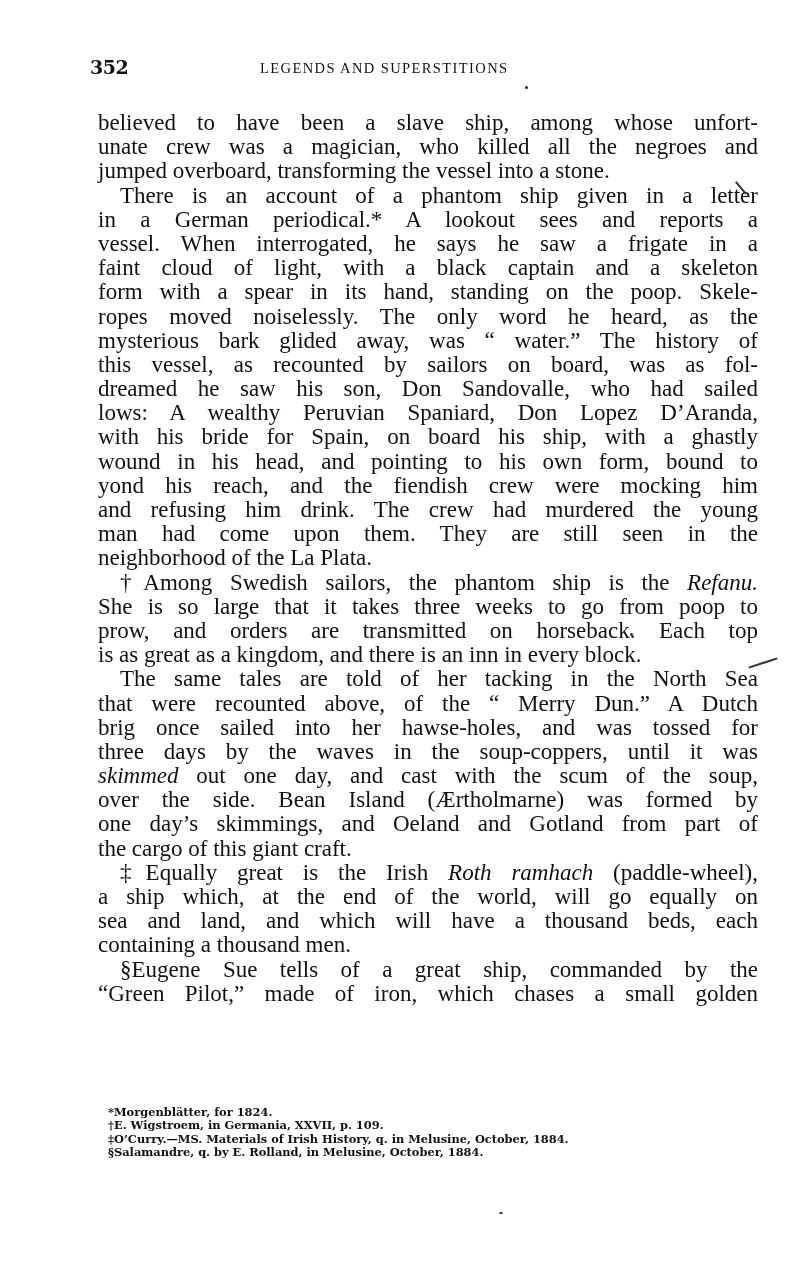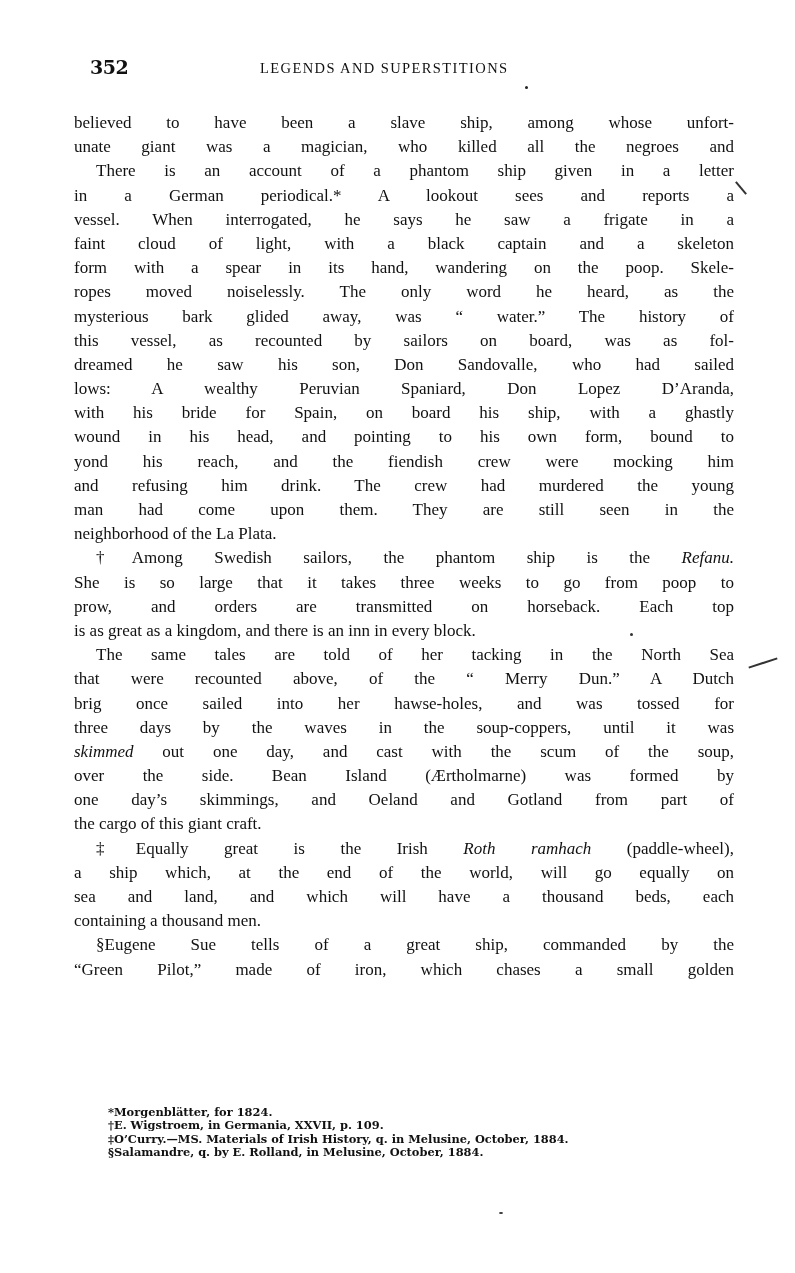--- a/index.html
+++ b/index.html
@@ -2,21 +2,21 @@
 <html><head>
 <meta charset="utf-8">
 <style>
   html, body { margin: 0; padding: 0; background: #ffffff; }
   body { width: 795px; height: 1273px; position: relative; overflow: hidden; color: #111; }
   .page { position: absolute; left: 0; top: 0; width: 795px; height: 1273px; }
   .header { position: absolute; top: 56px; left: 90px; width: 660px; height: 28px; }
   .page-number { position: absolute; left: 0; top: 0; font-family: "DejaVu Serif", serif; font-weight: bold; font-size: 19px; letter-spacing: -0.5px; }
   .running-title { position: absolute; left: 170px; top: 4px; font-family: "Liberation Serif", serif; font-weight: normal; font-size: 14.5px; letter-spacing: 1.4px; }
   .header-dot { position: absolute; left: 435px; top: 30px; width: 3px; height: 3px; background: #222; border-radius: 50%; }
-  .body-text { position: absolute; left: 74px; top: 111px; width: 660px; font-family: "Liberation Serif", serif; font-size: 17px; line-height: 24.2px; }
+  .body-text { position: absolute; left: 98px; top: 111px; width: 660px; font-family: "Liberation Serif", serif; font-size: 23px; line-height: 24.2px; }
   .line { display: block; white-space: nowrap; height: 24.2px; text-align: justify; text-align-last: justify; }
   .line.last { text-align-last: left; }
   .line.indent { padding-left: 22px; }
   .line .it { font-style: italic; }
   .footnotes { position: absolute; left: 108px; top: 1106px; width: 620px; font-family: "DejaVu Serif", serif; font-weight: bold; font-size: 11.4px; line-height: 13.4px; }
   .fn { display: block; white-space: nowrap; }
   .mark { position: absolute; background: #333; }
   .stray-dot { position: absolute; width: 3px; height: 3px; background: #333; border-radius: 50%; }
 </style>
 </head>
@@ -25,26 +25,27 @@
 <div class="page">
 
   <div class="header">
     <span class="page-number">352</span>
     <span class="running-title">LEGENDS AND SUPERSTITIONS</span>
     <span class="header-dot"></span>
   </div>
 
   <div class="body-text" id="body-text">
       <span class="line"><span>believed to have been a slave ship, among whose unfort-</span></span>
-      <span class="line"><span>unate giant was a magician, who killed all the negroes and</span></span>
+      <span class="line"><span>unate crew was a magician, who killed all the negroes and</span></span>
+      <span class="line last"><span>jumped overboard, transforming the vessel into a stone.</span></span>
       <span class="line indent"><span>There is an account of a phantom ship given in a letter</span></span>
       <span class="line"><span>in a German periodical.* A lookout sees and reports a</span></span>
       <span class="line"><span>vessel. When interrogated, he says he saw a frigate in a</span></span>
       <span class="line"><span>faint cloud of light, with a black captain and a skeleton</span></span>
-      <span class="line"><span>form with a spear in its hand, wandering on the poop. Skele-</span></span>
+      <span class="line"><span>form with a spear in its hand, standing on the poop. Skele-</span></span>
       <span class="line"><span>ropes moved noiselessly. The only word he heard, as the</span></span>
       <span class="line"><span>mysterious bark glided away, was “ water.” The history of</span></span>
       <span class="line"><span>this vessel, as recounted by sailors on board, was as fol-</span></span>
       <span class="line"><span>dreamed he saw his son, Don Sandovalle, who had sailed</span></span>
       <span class="line"><span>lows: A wealthy Peruvian Spaniard, Don Lopez D’Aranda,</span></span>
       <span class="line"><span>with his bride for Spain, on board his ship, with a ghastly</span></span>
       <span class="line"><span>wound in his head, and pointing to his own form, bound to</span></span>
       <span class="line"><span>yond his reach, and the fiendish crew were mocking him</span></span>
       <span class="line"><span>and refusing him drink. The crew had murdered the young</span></span>
       <span class="line"><span>man had come upon them. They are still seen in the</span></span>

